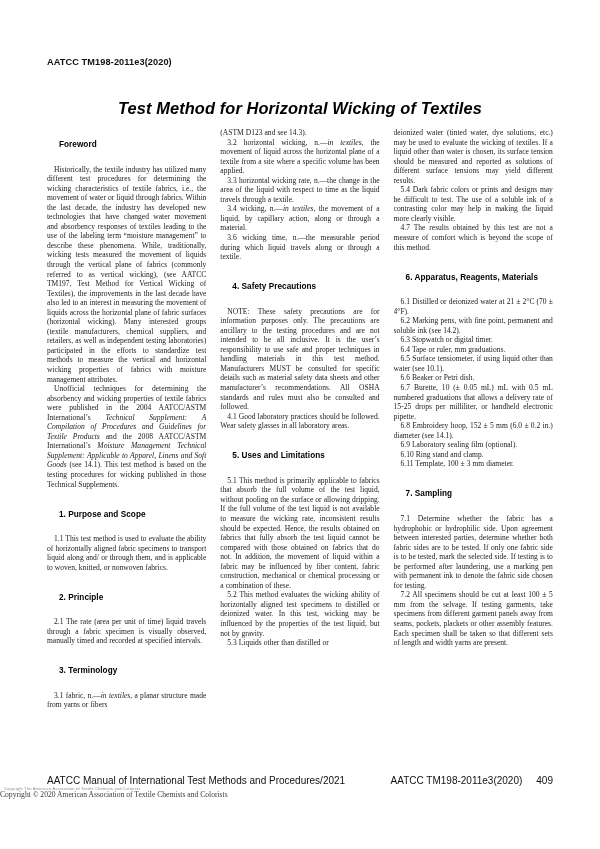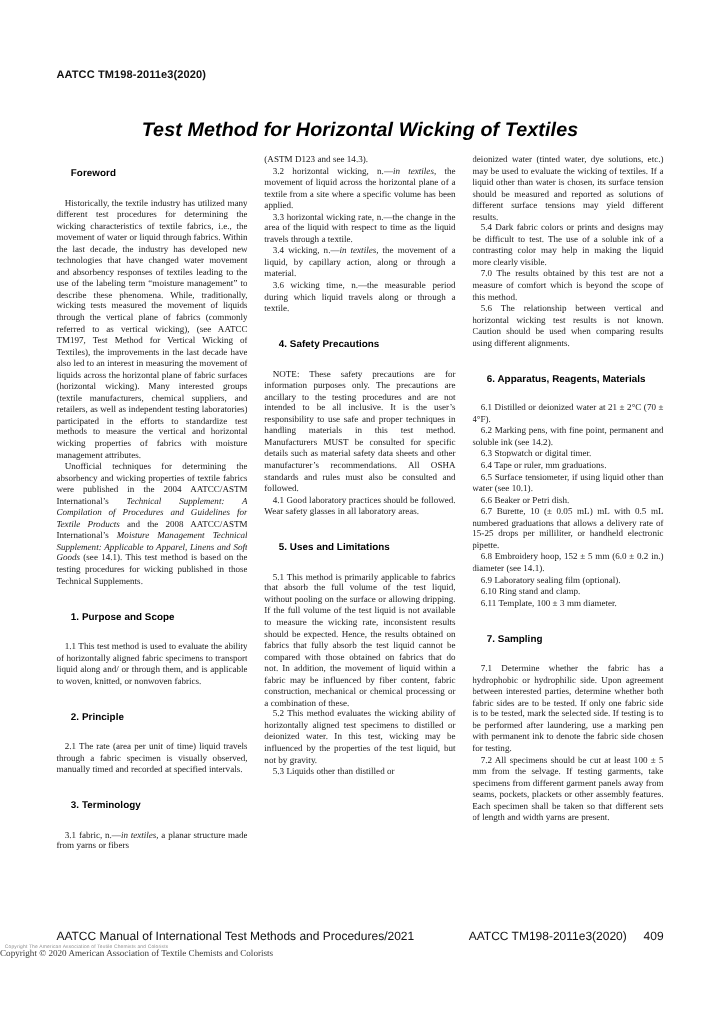--- a/index.html
+++ b/index.html
@@ -187,22 +187,21 @@
 
       <h2 class="section">5. Uses and Limitations</h2>
       <p class="para">5.1 This method is primarily applicable to fabrics that absorb the full volume of the test liquid, without pooling on the surface or allowing dripping. If the full volume of the test liquid is not available to measure the wicking rate, inconsistent results should be expected. Hence, the results obtained on fabrics that fully absorb the test liquid cannot be compared with those obtained on fabrics that do not. In addition, the movement of liquid within a fabric may be influenced by fiber content, fabric construction, mechanical or chemical processing or a combination of these.</p>
       <p class="para">5.2 This method evaluates the wicking ability of horizontally aligned test specimens to distilled or deionized water. In this test, wicking may be influenced by the properties of the test liquid, but not by gravity.</p>
       <p class="para">5.3 Liquids other than distilled or</p>
     </div>
 
     <div class="col">
       <p class="para noindent">deionized water (tinted water, dye solutions, etc.) may be used to evaluate the wicking of textiles. If a liquid other than water is chosen, its surface tension should be measured and reported as solutions of different surface tensions may yield different results.</p>
       <p class="para">5.4 Dark fabric colors or prints and designs may be difficult to test. The use of a soluble ink of a contrasting color may help in making the liquid more clearly visible.</p>
-      <p class="para">7.0 The results obtained by this test are not a measure of comfort which is beyond the scope of this method.</p>
-      <p class="para">5.6 The relationship between vertical and horizontal wicking test results is not known. Caution should be used when comparing results using different alignments.</p>
+      <p class="para">4.7 The results obtained by this test are not a measure of comfort which is beyond the scope of this method.</p>
 
       <h2 class="section">6. Apparatus, Reagents, Materials</h2>
       <p class="para">6.1 Distilled or deionized water at 21 ± 2°C (70 ± 4°F).</p>
       <p class="para">6.2 Marking pens, with fine point, permanent and soluble ink (see 14.2).</p>
       <p class="para">6.3 Stopwatch or digital timer.</p>
       <p class="para">6.4 Tape or ruler, mm graduations.</p>
       <p class="para">6.5 Surface tensiometer, if using liquid other than water (see 10.1).</p>
       <p class="para">6.6 Beaker or Petri dish.</p>
       <p class="para">6.7 Burette, 10 (± 0.05 mL) mL with 0.5 mL numbered graduations that allows a delivery rate of 15-25 drops per milliliter, or handheld electronic pipette.</p>
       <p class="para">6.8 Embroidery hoop, 152 ± 5 mm (6.0 ± 0.2 in.) diameter (see 14.1).</p>

